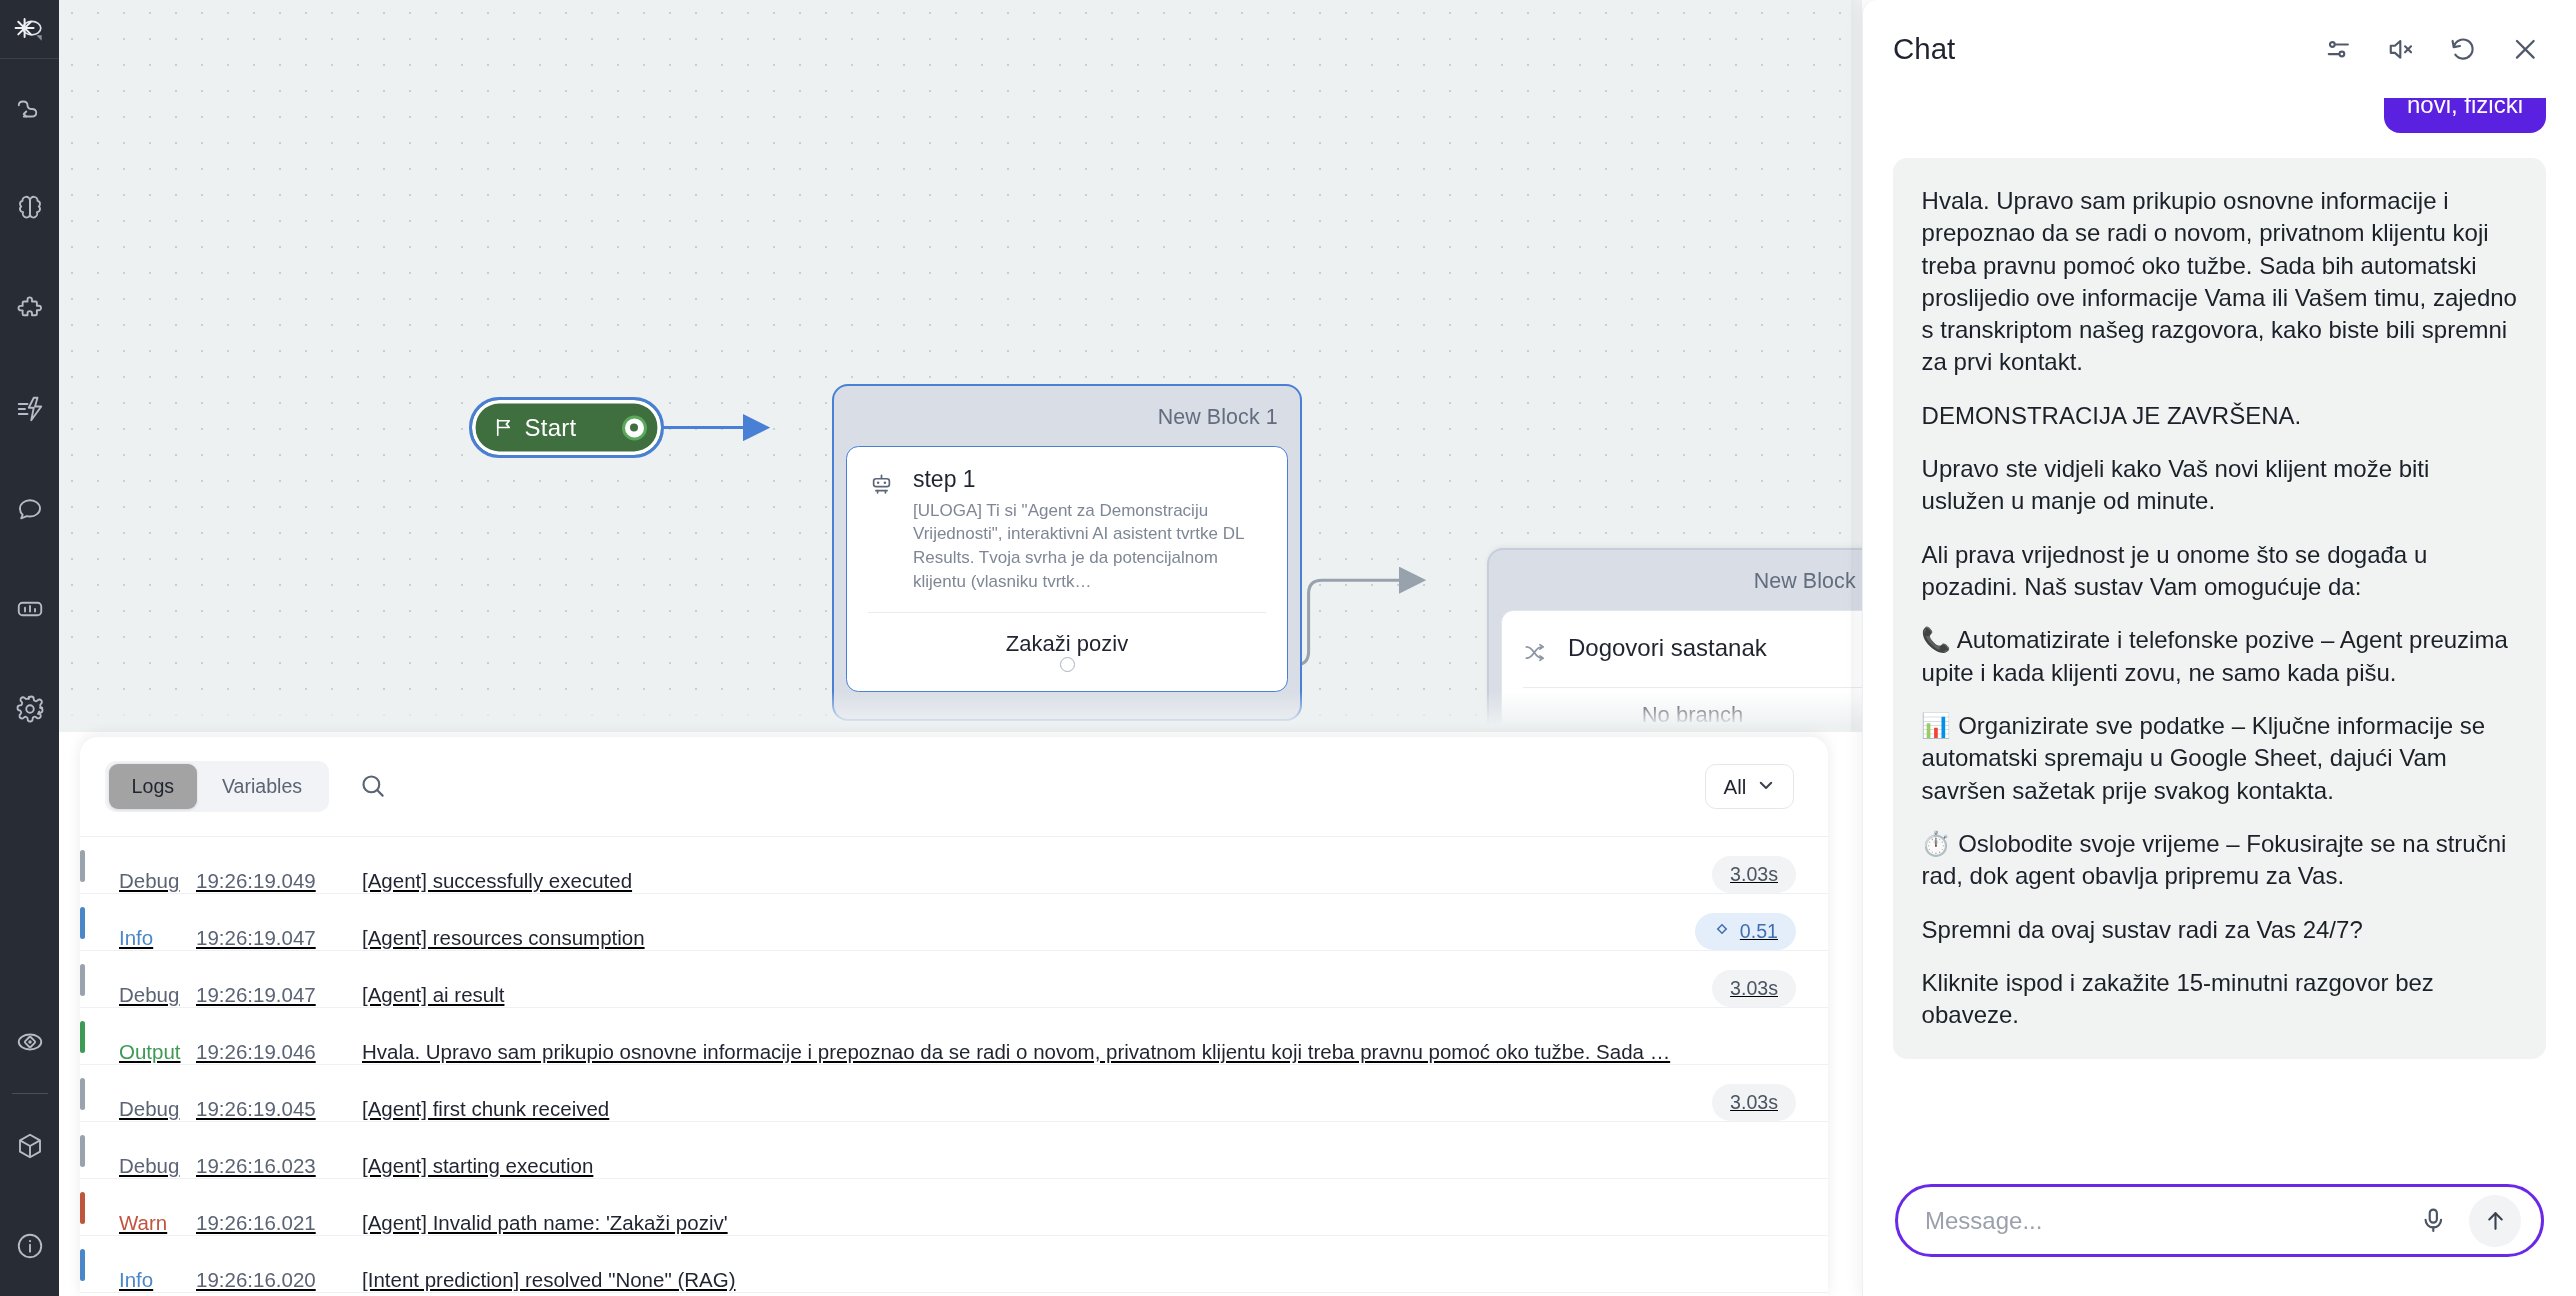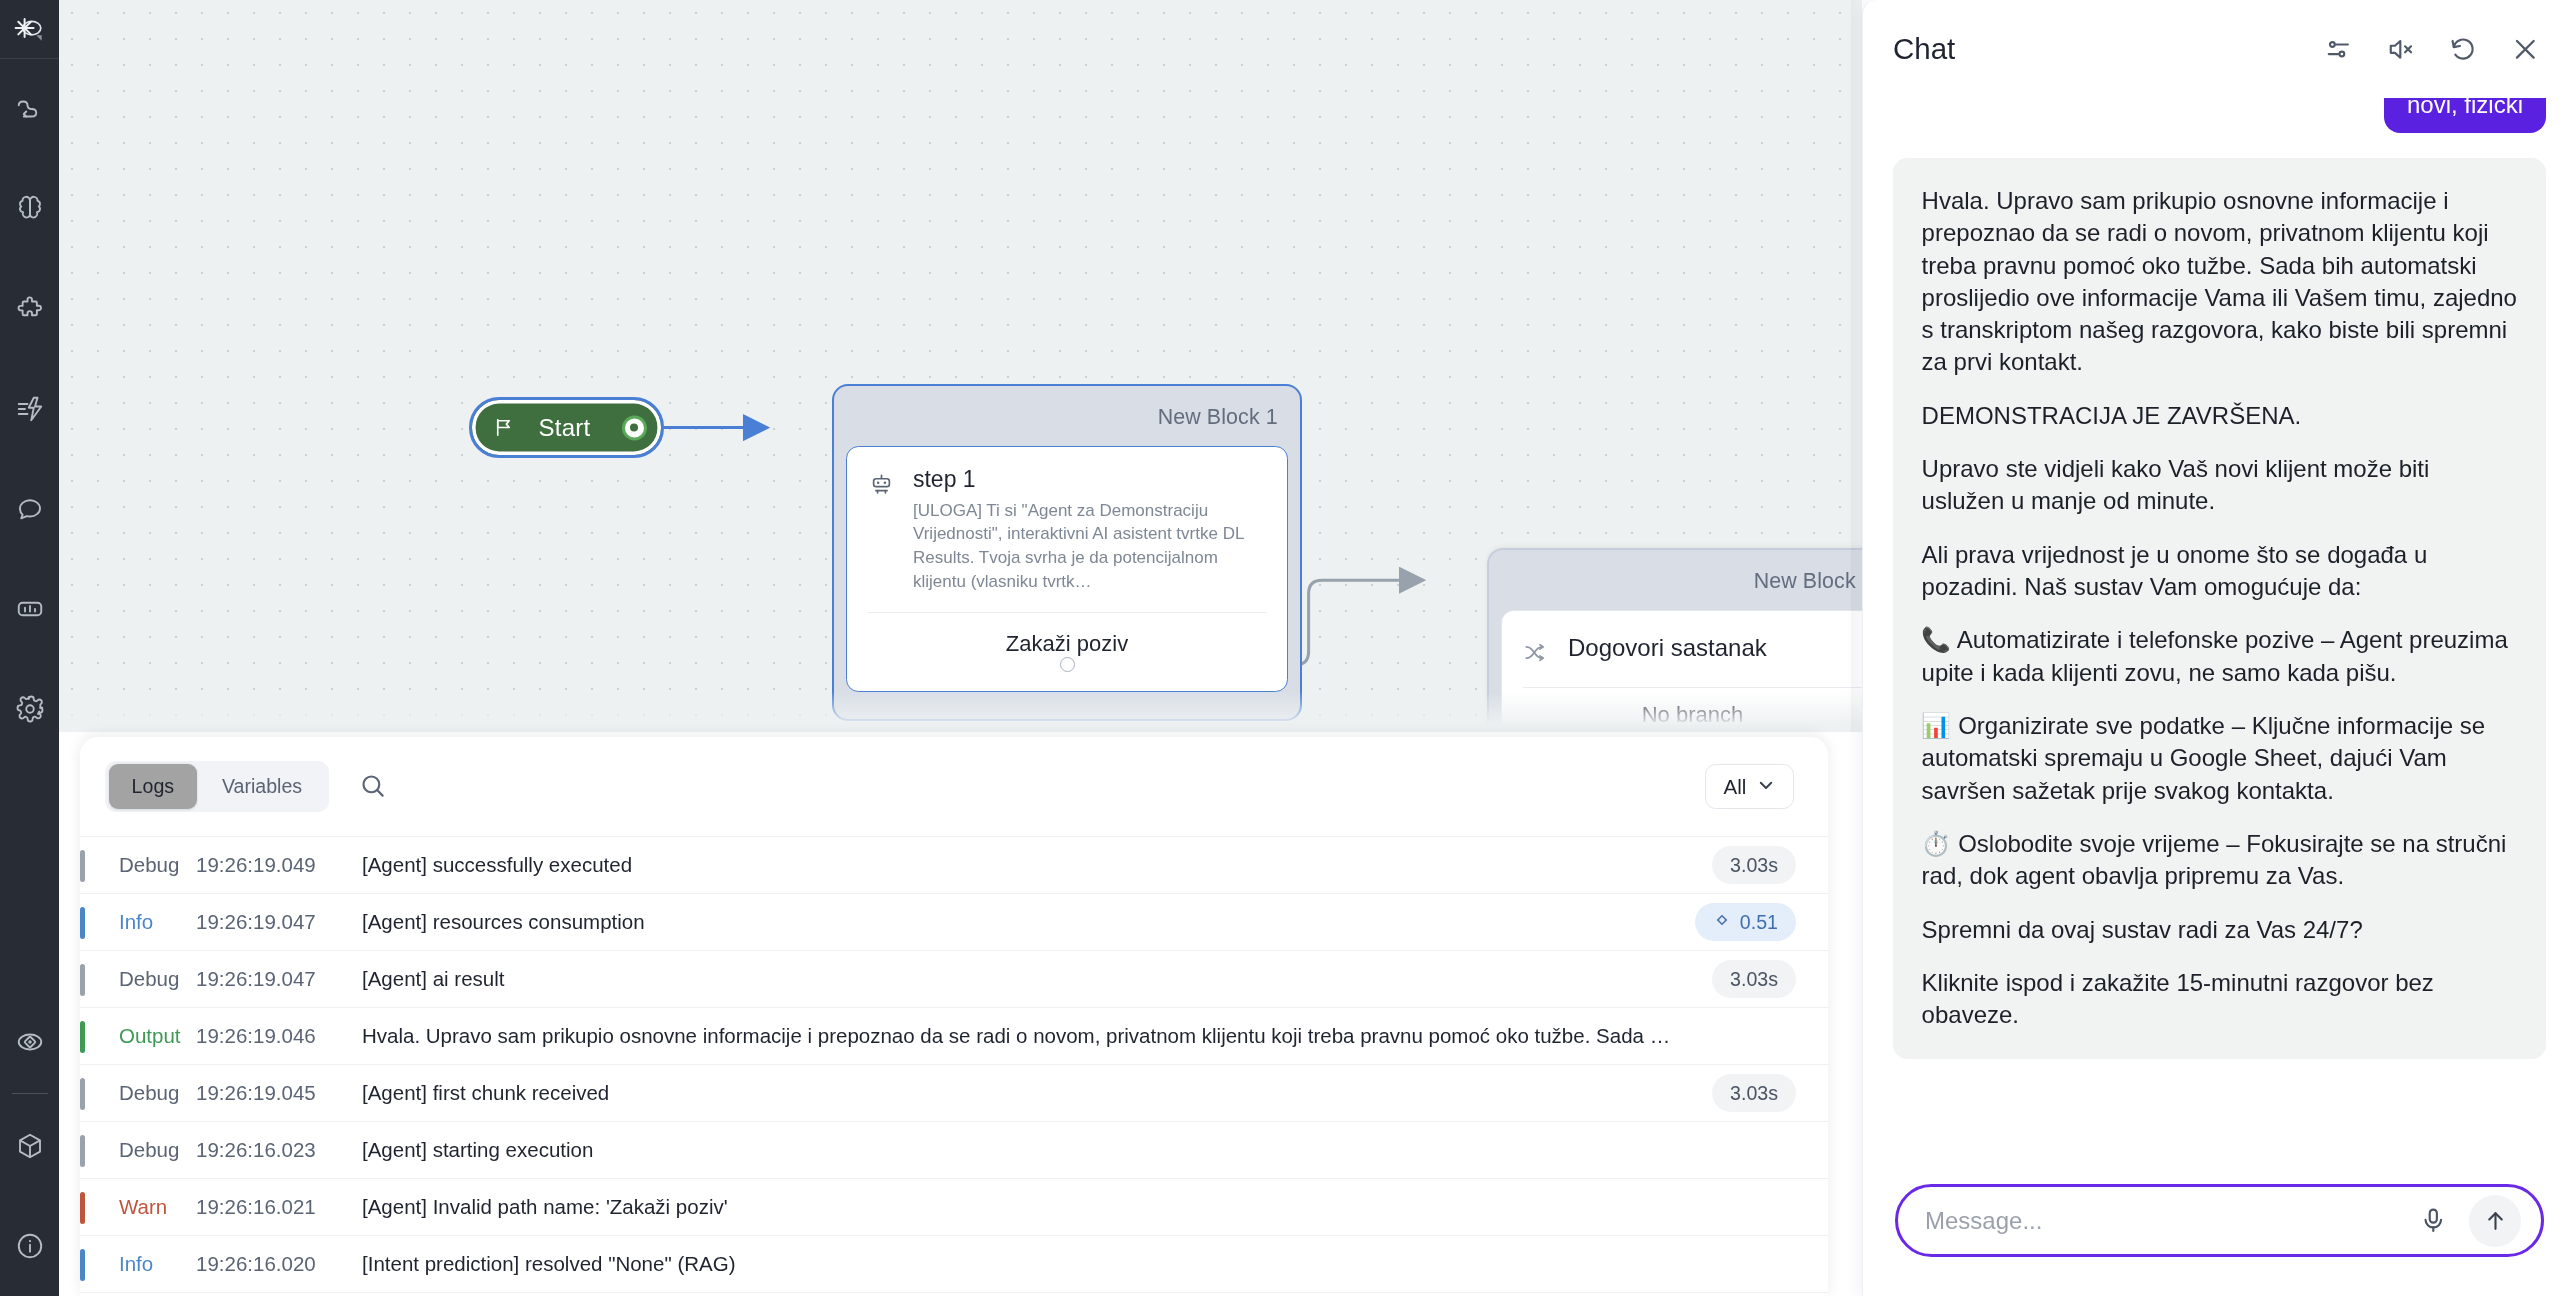--- a/index.html
+++ b/index.html
@@ -38,21 +38,21 @@
   .canvas-scroll-v {
     position: absolute; right: 1.8px; top: 0; width: 9px; height: 732px;
     background: linear-gradient(to right, rgba(0,0,0,0.03), rgba(0,0,0,0.0));
   }
 
   
   .start-node {
     position: absolute; left: 410px; top: 397px; width: 195px; height: 61px;
     border-radius: 30px; background: #3f6f3f; border: 3.6px solid #4a7fd6;
     box-shadow: 0 0 0 3.6px #ffffff inset;
-    display: flex; align-items: center; gap: 24px; padding: 0 19.6px;
+    display: flex; align-items: center; gap: 10px; padding: 0 19.6px;
     cursor: pointer;
   }
   .start-node .flag { color: #ffffff; display: flex; align-items: center; }
   .start-label { color: #ffffff; font-size: 24px; letter-spacing: 0.2px; }
   .start-port {
     position: absolute; right: 14.3px; top: 50%; transform: translateY(-50%);
     width: 25px; height: 25px; border-radius: 50%;
     background: #ffffff; border: 3.6px solid #5aa85a;
     display: flex; align-items: center; justify-content: center;
   }
@@ -135,23 +135,24 @@
   .filter-btn {
     display: inline-flex; align-items: center; gap: 10.7px;
     border: 0.9px solid #e3e7ec; border-radius: 10.7px; padding: 9.8px 18px;
     font-size: 20.5px; color: #1f2430; background: #fff; cursor: pointer;
     font-family: "Liberation Sans", sans-serif;
   }
 
   
   .log-rows { }
   .log-row {
-    display: flex; align-items: center; height: 57px;
+    display: flex; align-items: flex-end; height: 57px;
     border-bottom: 0.9px solid #eef0f4; position: relative; padding-right: 32px;
     cursor: pointer;
+    text-decoration: underline;
   }
   .log-bar { position: absolute; left: 0; top: 12.5px; width: 5.4px; height: 32px; border-radius: 2.7px; }
   .log-level { width: 116px; padding-left: 39px; font-size: 20.5px; }
   .log-time { width: 166px; font-size: 20.5px; color: #5b6474; }
   .log-msg {
     flex: 1 1 auto; font-size: 20.5px; color: #1f2430; white-space: nowrap;
     overflow: hidden; text-overflow: ellipsis; padding-right: 21.4px;
   }
   .badge {
     flex: 0 0 auto; border-radius: 892px; padding: 7.1px 18px; font-size: 19.6px;

